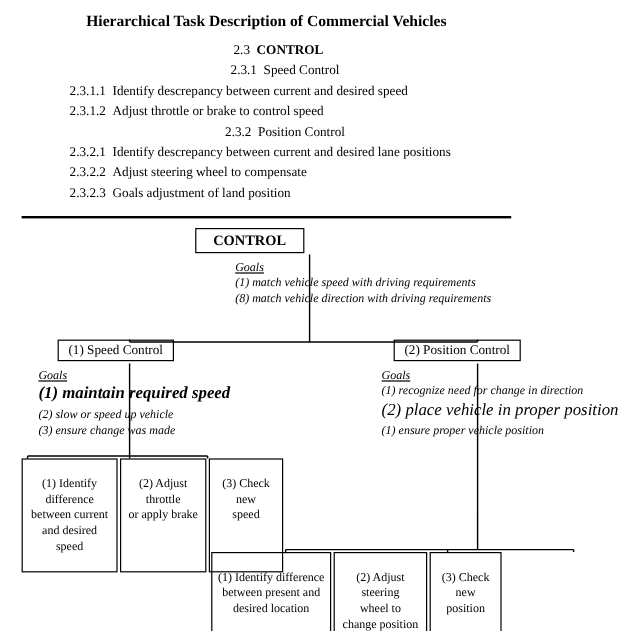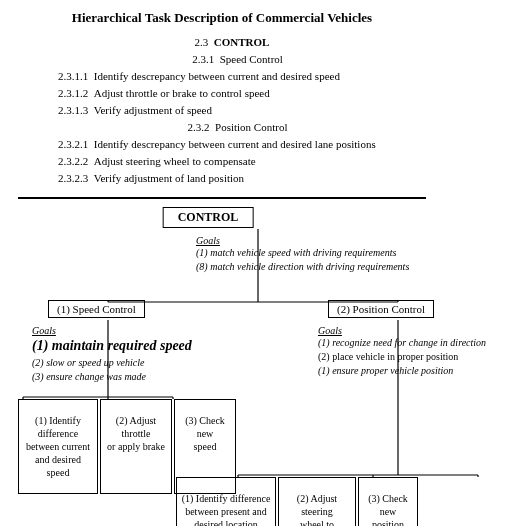--- a/index.html
+++ b/index.html
@@ -100,34 +100,31 @@
     </div>
     <div class="indent1">
       &nbsp;&nbsp;&nbsp;&nbsp;2.3.1&nbsp;&nbsp;<span>Speed Control</span>
     </div>
     <div class="indent2">
       2.3.1.1&nbsp;&nbsp;<span>Identify descrepancy between current and desired speed</span>
     </div>
     <div class="indent2">
       2.3.1.2&nbsp;&nbsp;<span>Adjust throttle or brake to control speed</span>
     </div>
-    <div class="indent2">
-      2.3.1.3&nbsp;&nbsp;<span>Verify adjustment of speed</span>
-    </div>
     <div class="indent1">
       &nbsp;&nbsp;&nbsp;&nbsp;2.3.2&nbsp;&nbsp;<span>Position Control</span>
     </div>
     <div class="indent2">
       2.3.2.1&nbsp;&nbsp;<span>Identify descrepancy between current and desired lane positions</span>
     </div>
     <div class="indent2">
       2.3.2.2&nbsp;&nbsp;<span>Adjust steering wheel to compensate</span>
     </div>
     <div class="indent2">
-      2.3.2.3&nbsp;&nbsp;<span>Verify adjustment of land position</span>
+      2.3.2.3&nbsp;&nbsp;<span>Goals adjustment of land position</span>
     </div>
   </div>
 
   <hr class="divider">
 
   <div class="diagram-wrapper">
 
     <svg class="connector-svg" height="340">
 
       <line x1="240" y1="22" x2="240" y2="95" stroke="#000" stroke-width="1.2"></line>
@@ -172,21 +169,21 @@
     <div style="position:absolute; left:14px; top:118px;">
       <div style="text-decoration:underline; font-style:italic; font-size:10px;">Goals</div>
       <div style="font-style:italic; font-size:14px; line-height:1.4;font-weight:bold;">(1) maintain required speed</div>
       <div style="font-style:italic; font-size:10px; line-height:1.4;">(2) slow or speed up vehicle</div>
       <div style="font-style:italic; font-size:10px; line-height:1.4;">(3) ensure change was made</div>
     </div>
 
     <div style="position:absolute; left:300px; top:118px;">
       <div style="text-decoration:underline; font-style:italic; font-size:10px;">Goals</div>
       <div style="font-style:italic; font-size:10px; line-height:1.4; white-space:nowrap;">(1) recognize need for change in direction</div>
-      <div style="font-size:10px; line-height:1.4; white-space:nowrap;">(2) place vehicle in proper position</div>
+      <div style="font-style:italic; font-size:14px; line-height:1.4; white-space:nowrap;">(2) place vehicle in proper position</div>
       <div style="font-style:italic; font-size:10px; line-height:1.4; white-space:nowrap;">(1) ensure proper vehicle position</div>
     </div>
 
     <div style="position:absolute; top:192px; left:0px; display:flex; gap:2px;">
       <div class="l3-box" style="width:80px;">
         <span style="white-space:pre-line;">(1) Identify difference
 between current
 and desired speed</span>
       </div>
       <div class="l3-box" style="width:72px;">

